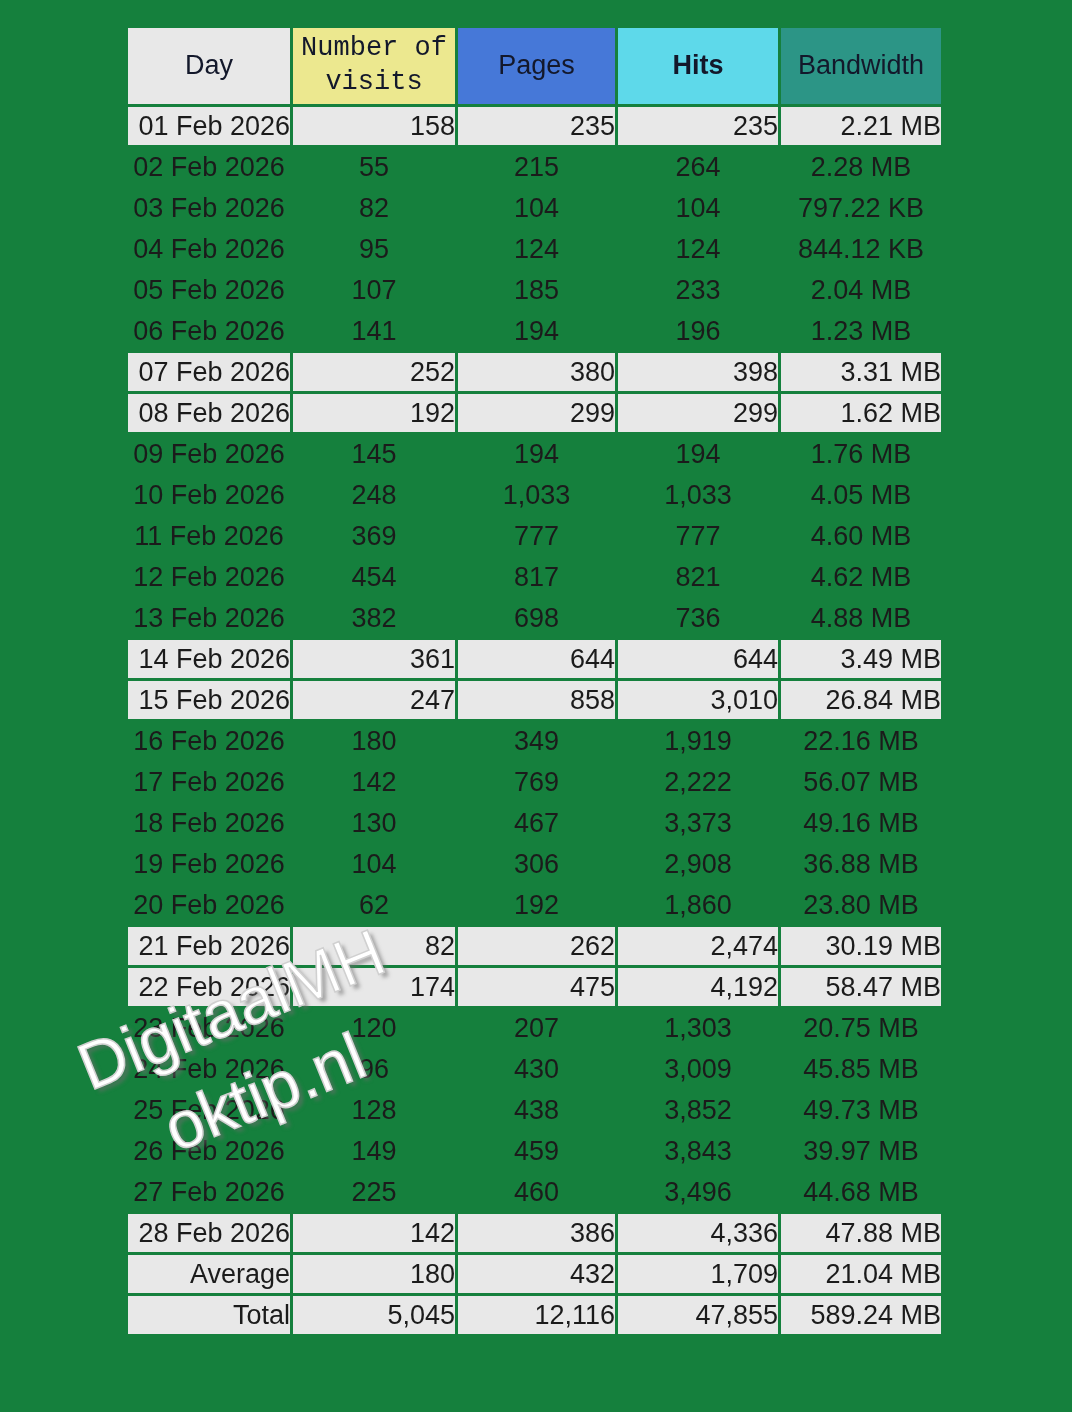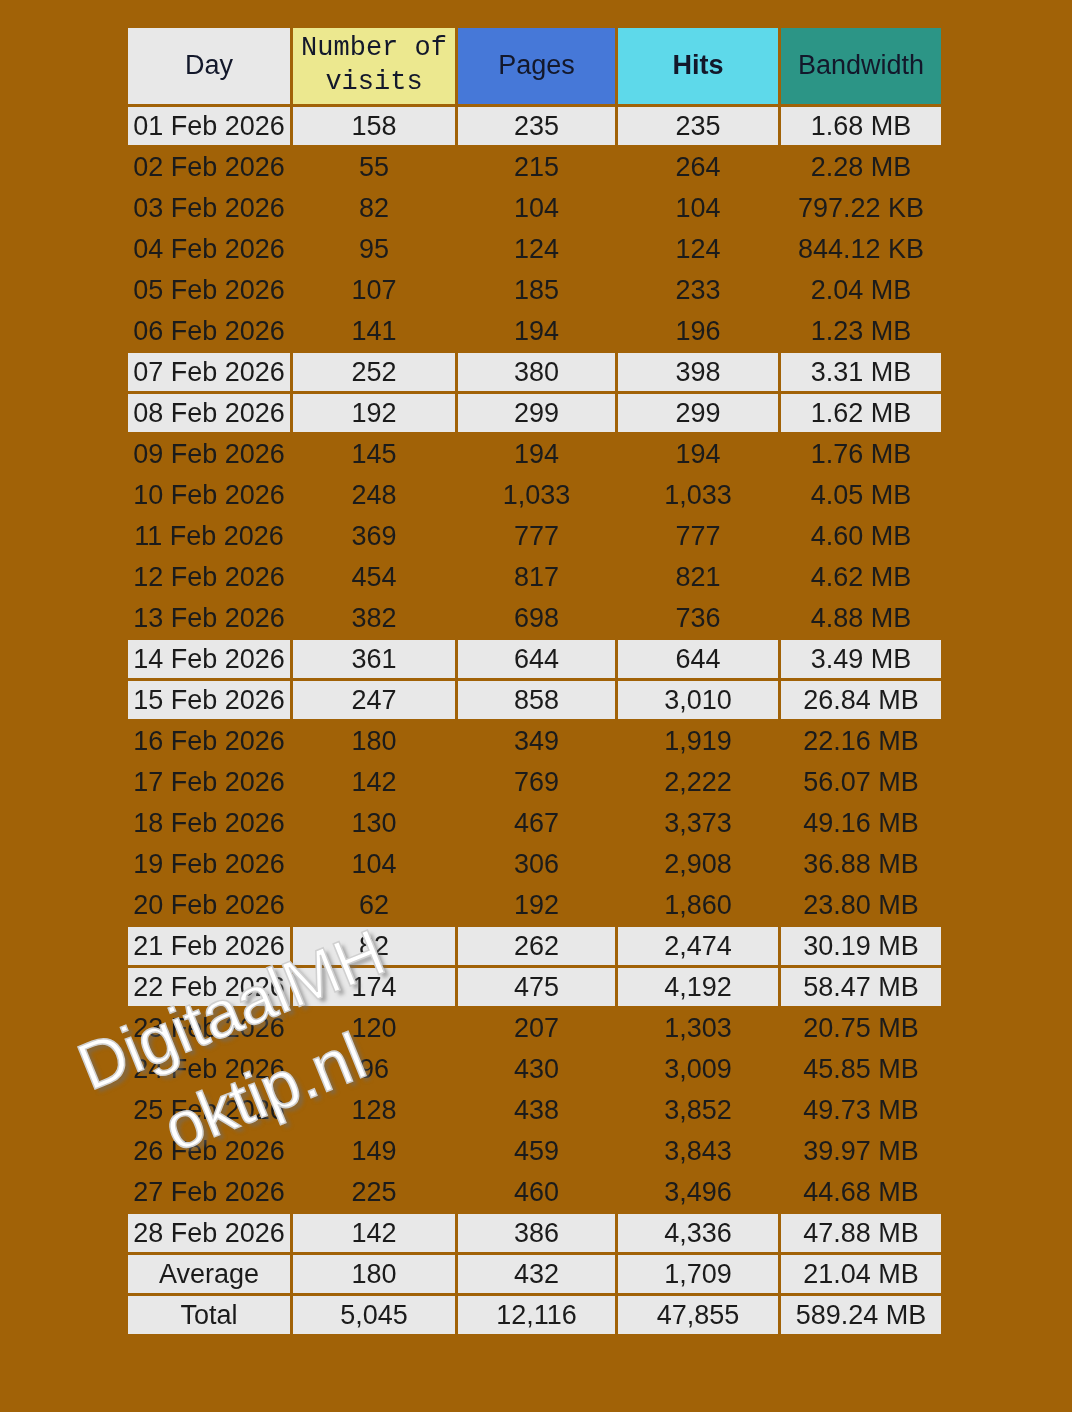--- a/index.html
+++ b/index.html
@@ -4,21 +4,21 @@
 <style>
   html, body {
     margin: 0;
     padding: 0;
     background: #ffffff;
   }
   .stage {
     position: relative;
     width: 1072px;
     height: 1412px;
-    background: #a16207;
+    background: #15803d;
     overflow: hidden;
     font-family: "Liberation Sans", sans-serif;
     color: #1b1b1b;
   }
   table.stats {
     position: absolute;
     left: 125px;
     top: 25px;
     border-collapse: separate;
     border-spacing: 3px;
@@ -39,20 +39,21 @@
     font-size: 27px;
     font-weight: 400;
     text-align: center;
     vertical-align: middle;
     padding: 0;
     white-space: nowrap;
     color: #1b1b1b;
   }
   table.stats tr.hl td {
     background: #e8e8e8;
+    text-align: right;
   }
   .watermark {
     position: absolute;
     left: 18px;
     top: 962px;
     width: 460px;
     transform: rotate(-22deg);
     text-align: center;
     font-size: 66px;
     line-height: 1.35;
@@ -85,21 +86,21 @@
         <th style="background: rgb(94, 217, 234); font-weight: bold;">Hits</th>
         <th style="background: rgb(44, 149, 134);">Bandwidth</th>
       </tr>
     </thead>
     <tbody>
         <tr class="hl">
           <td>01 Feb 2026</td>
           <td>158</td>
           <td>235</td>
           <td>235</td>
-          <td>1.68 MB</td>
+          <td>2.21 MB</td>
         </tr>
         <tr>
           <td>02 Feb 2026</td>
           <td>55</td>
           <td>215</td>
           <td>264</td>
           <td>2.28 MB</td>
         </tr>
         <tr>
           <td>03 Feb 2026</td>

